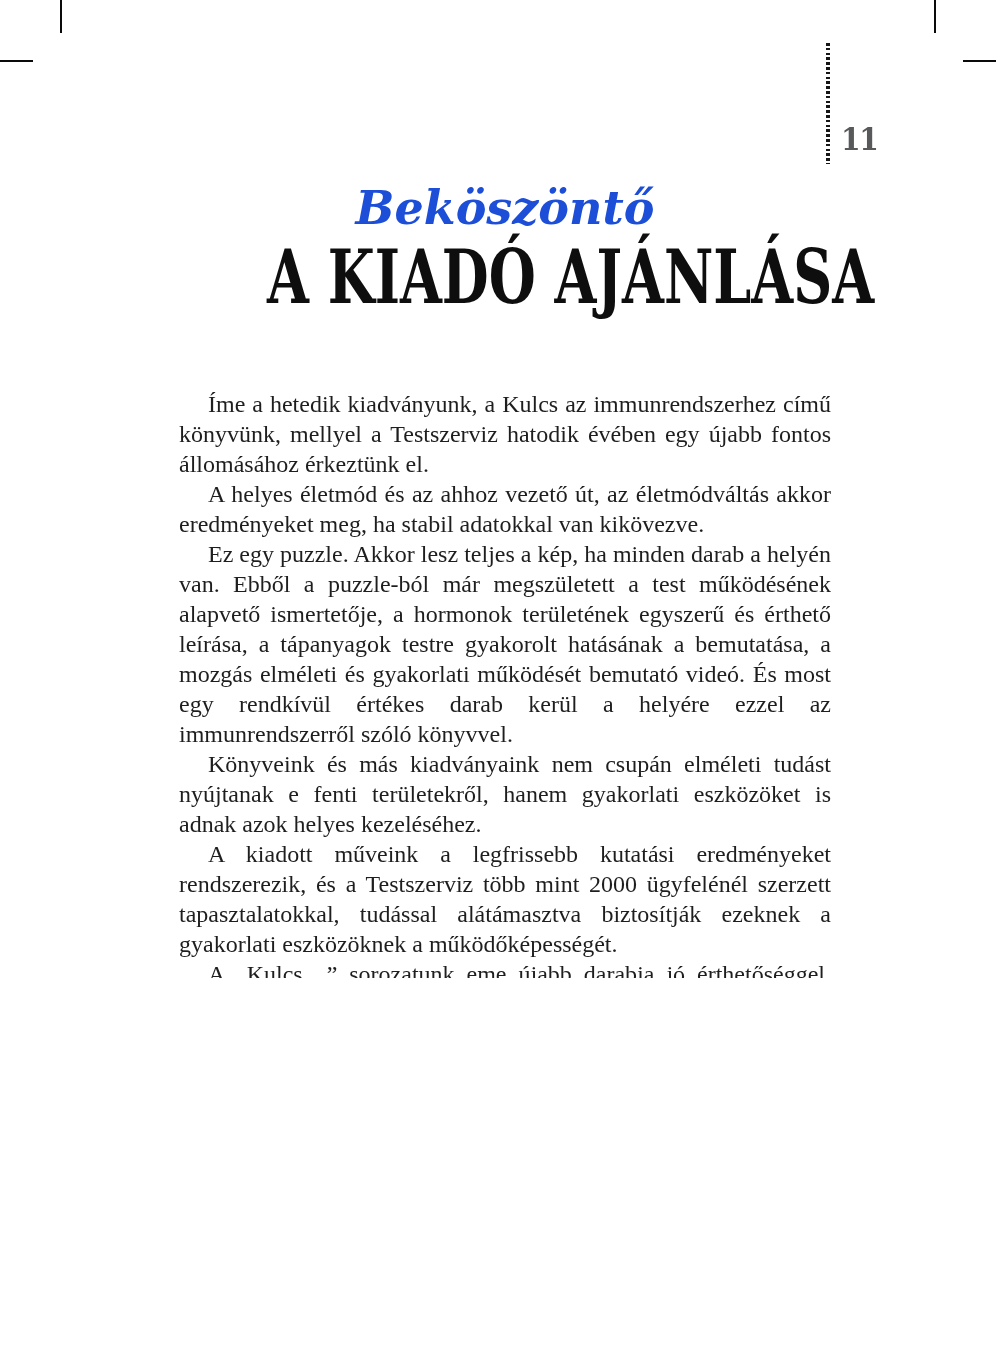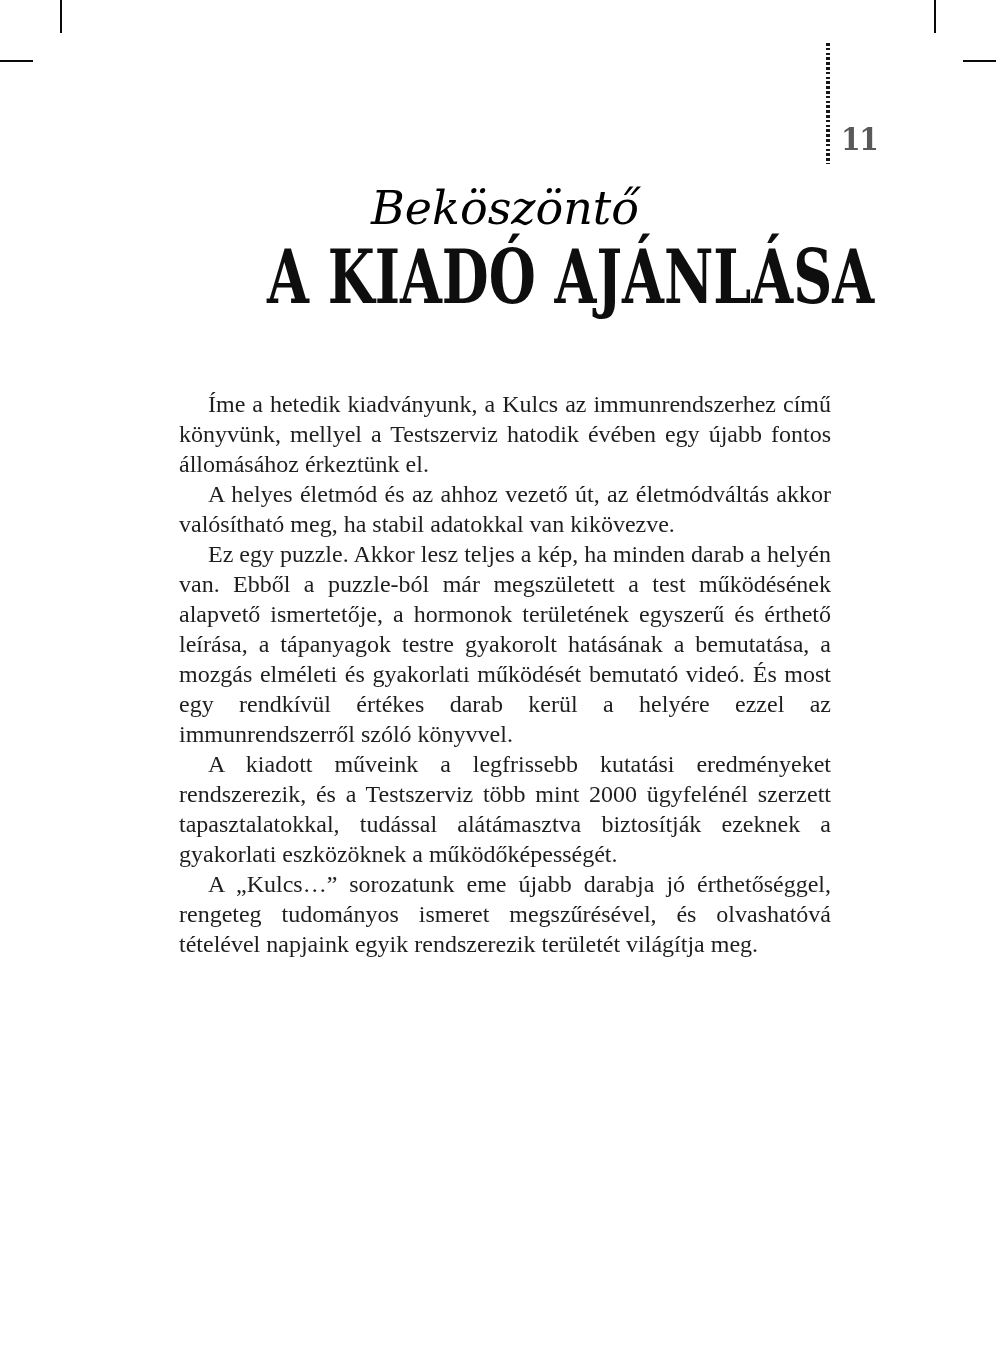--- a/index.html
+++ b/index.html
@@ -61,24 +61,24 @@
 
   
   .kicker {
     position: absolute;
     left: 179px;
     top: 183px;
     width: 652px;
     text-align: center;
     font-family: "DejaVu Serif", serif;
     font-style: italic;
-    font-weight: 400;
+    font-weight: 700;
     font-size: 46px;
     line-height: 1.1;
-    color: #000000;
+    color: #1d4ed8;
   }
   .title {
     position: absolute;
     left: 179px;
     top: 240px;
     width: 652px;
     margin: 0;
     text-align: center;
     font-family: "DejaVu Serif", serif;
     font-weight: 700;
@@ -122,19 +122,20 @@
   <div class="mark v m-br-v"></div>
 
   <div class="folio-rule"></div>
   <div class="folio-number">11</div>
 
   <div class="kicker">Beköszöntő</div>
   <h1 class="title">A KIADÓ AJÁNLÁSA</h1>
 
   <div class="body-text">
     <p>Íme a hetedik kiadványunk, a Kulcs az immunrendszerhez című könyvünk, mellyel a Testszerviz hatodik évében egy újabb fontos állomásához érkeztünk el.</p>
-    <p>A helyes életmód és az ahhoz vezető út, az életmódváltás akkor valósítható meg, ha stabil adatokkal van kikövezve.</p>
+    <p>A helyes életmód és az ahhoz vezető út, az életmódváltás akkor eredményeket meg, ha stabil adatokkal van kikövezve.</p>
     <p>Ez egy puzzle. Akkor lesz teljes a kép, ha minden darab a helyén van. Ebből a puzzle-ból már megszületett a test működésének alapvető ismertetője, a hormonok területének egyszerű és érthető leírása, a tápanyagok testre gyakorolt hatásának a bemutatása, a mozgás elméleti és gyakorlati működését bemutató videó. És most egy rendkívül értékes darab kerül a helyére ezzel az immunrendszerről szóló könyvvel.</p>
+    <p>Könyveink és más kiadványaink nem csupán elméleti tudást nyújtanak e fenti területekről, hanem gyakorlati eszközöket is adnak azok helyes kezeléséhez.</p>
     <p>A kiadott műveink a legfrissebb kutatási eredményeket rendszerezik, és a Testszerviz több mint 2000 ügyfelénél szerzett tapasztalatokkal, tudással alátámasztva biztosítják ezeknek a gyakorlati eszközöknek a működőképességét.</p>
     <p>A „Kulcs…” sorozatunk eme újabb darabja jó érthetőséggel, rengeteg tudományos ismeret megszűrésével, és olvashatóvá tételével napjaink egyik rendszerezik területét világítja meg.</p>
   </div>
 
 </div>
 
 </body></html>

